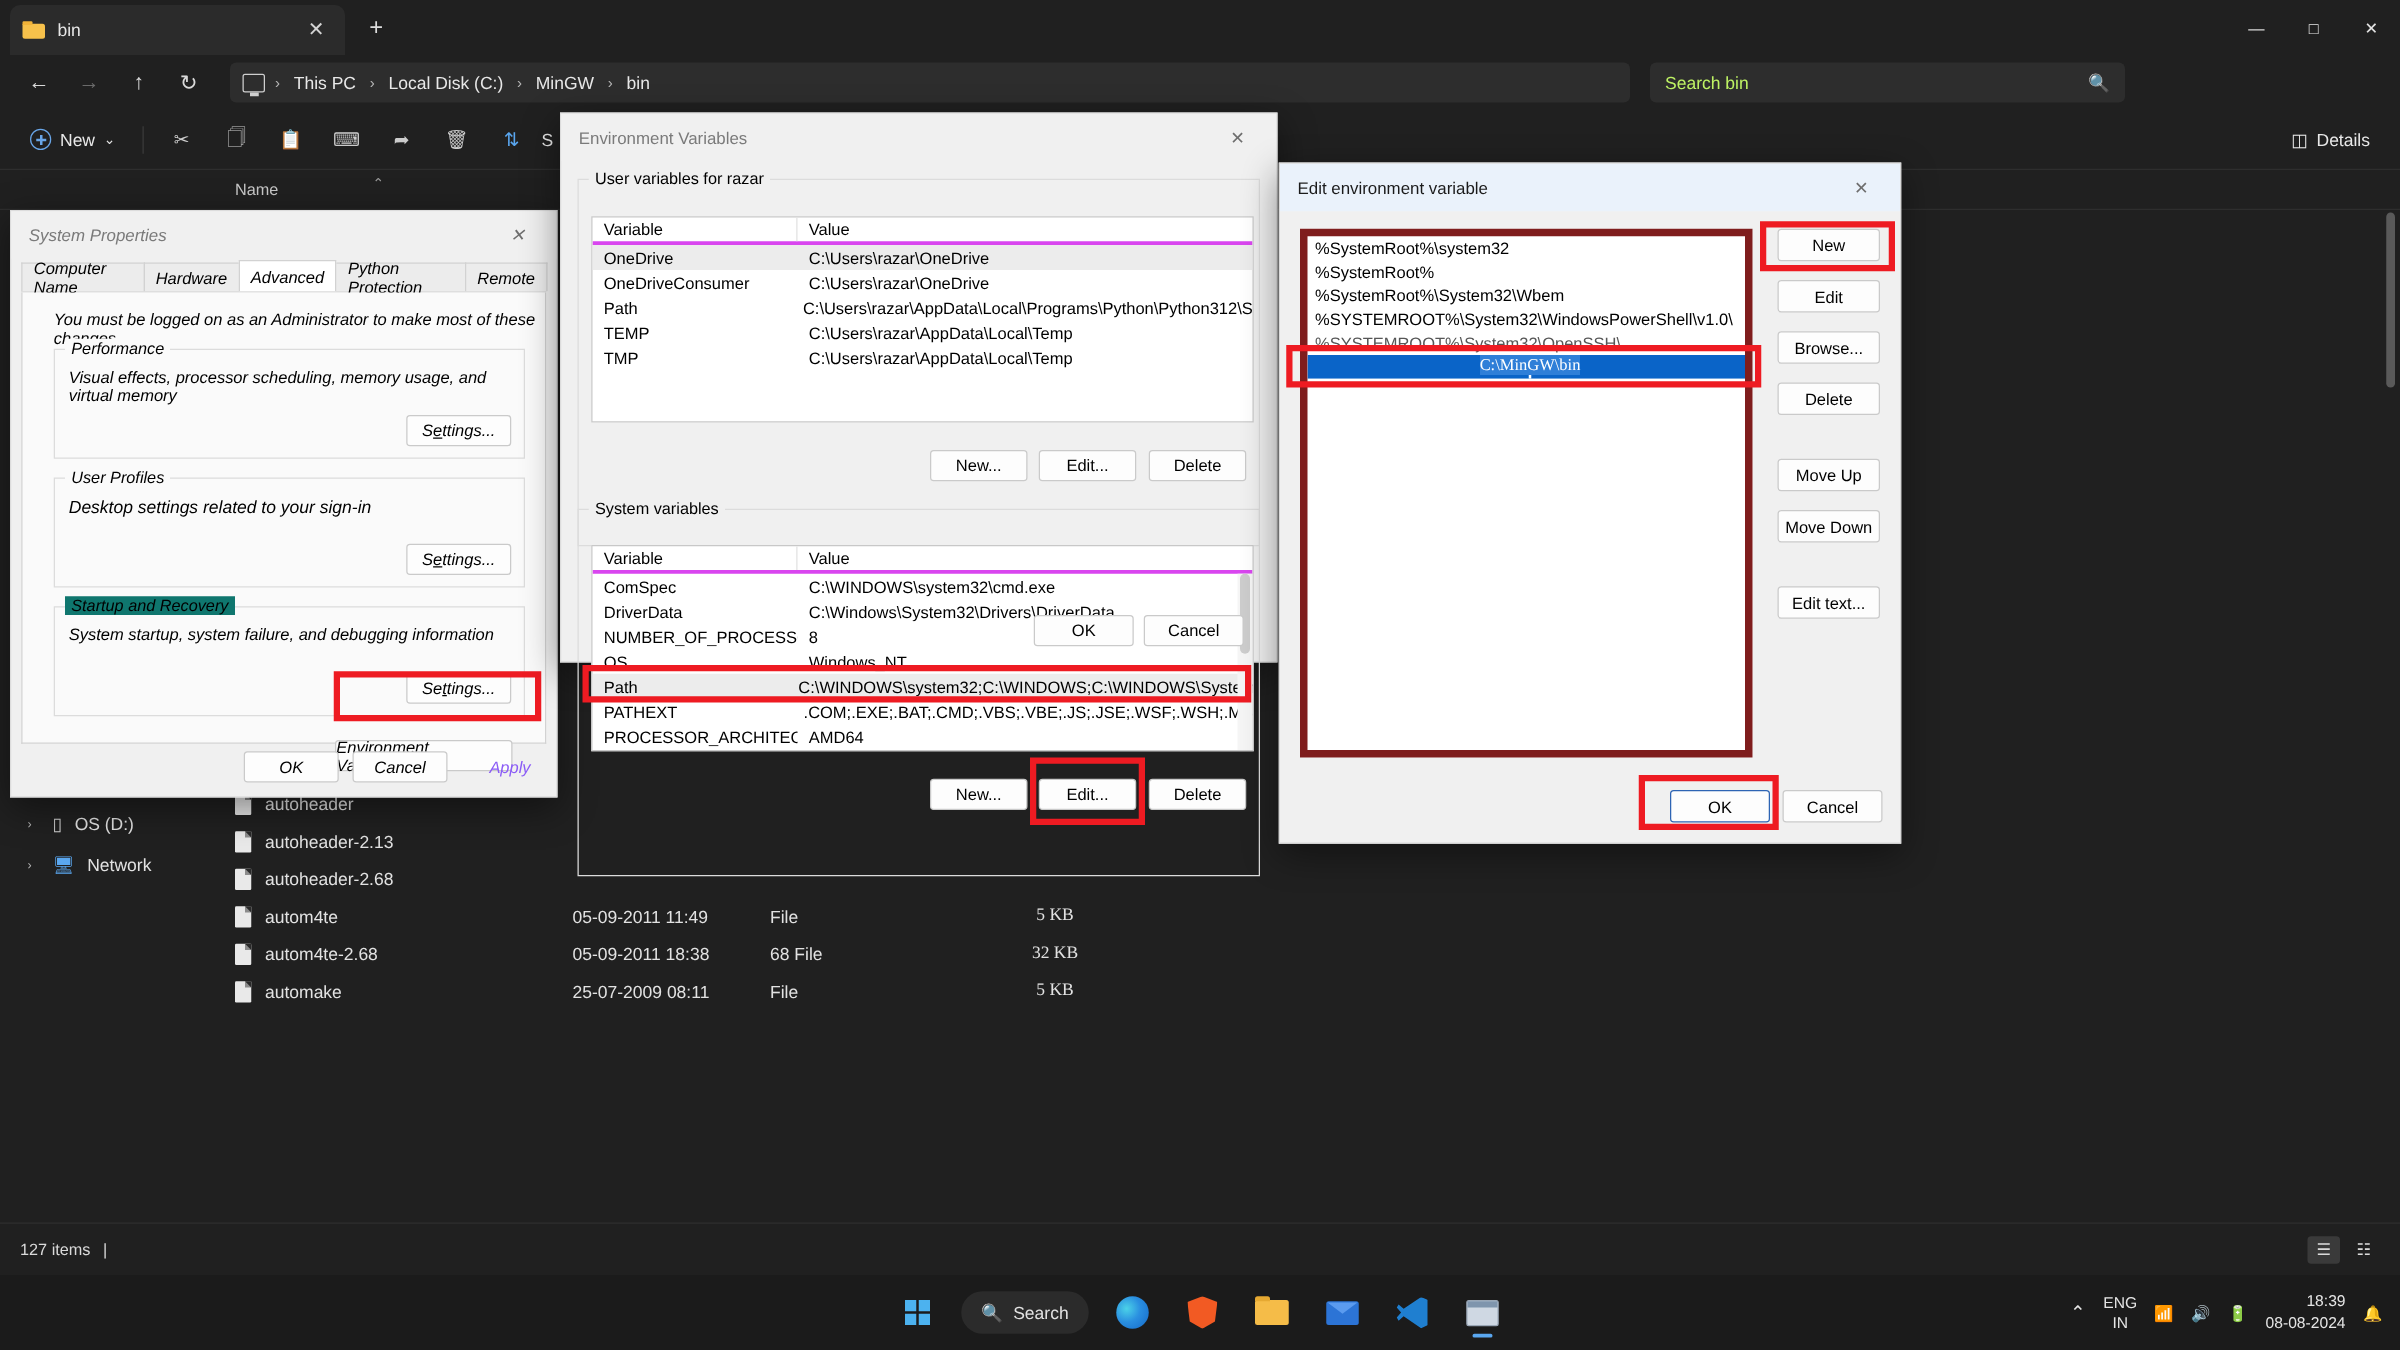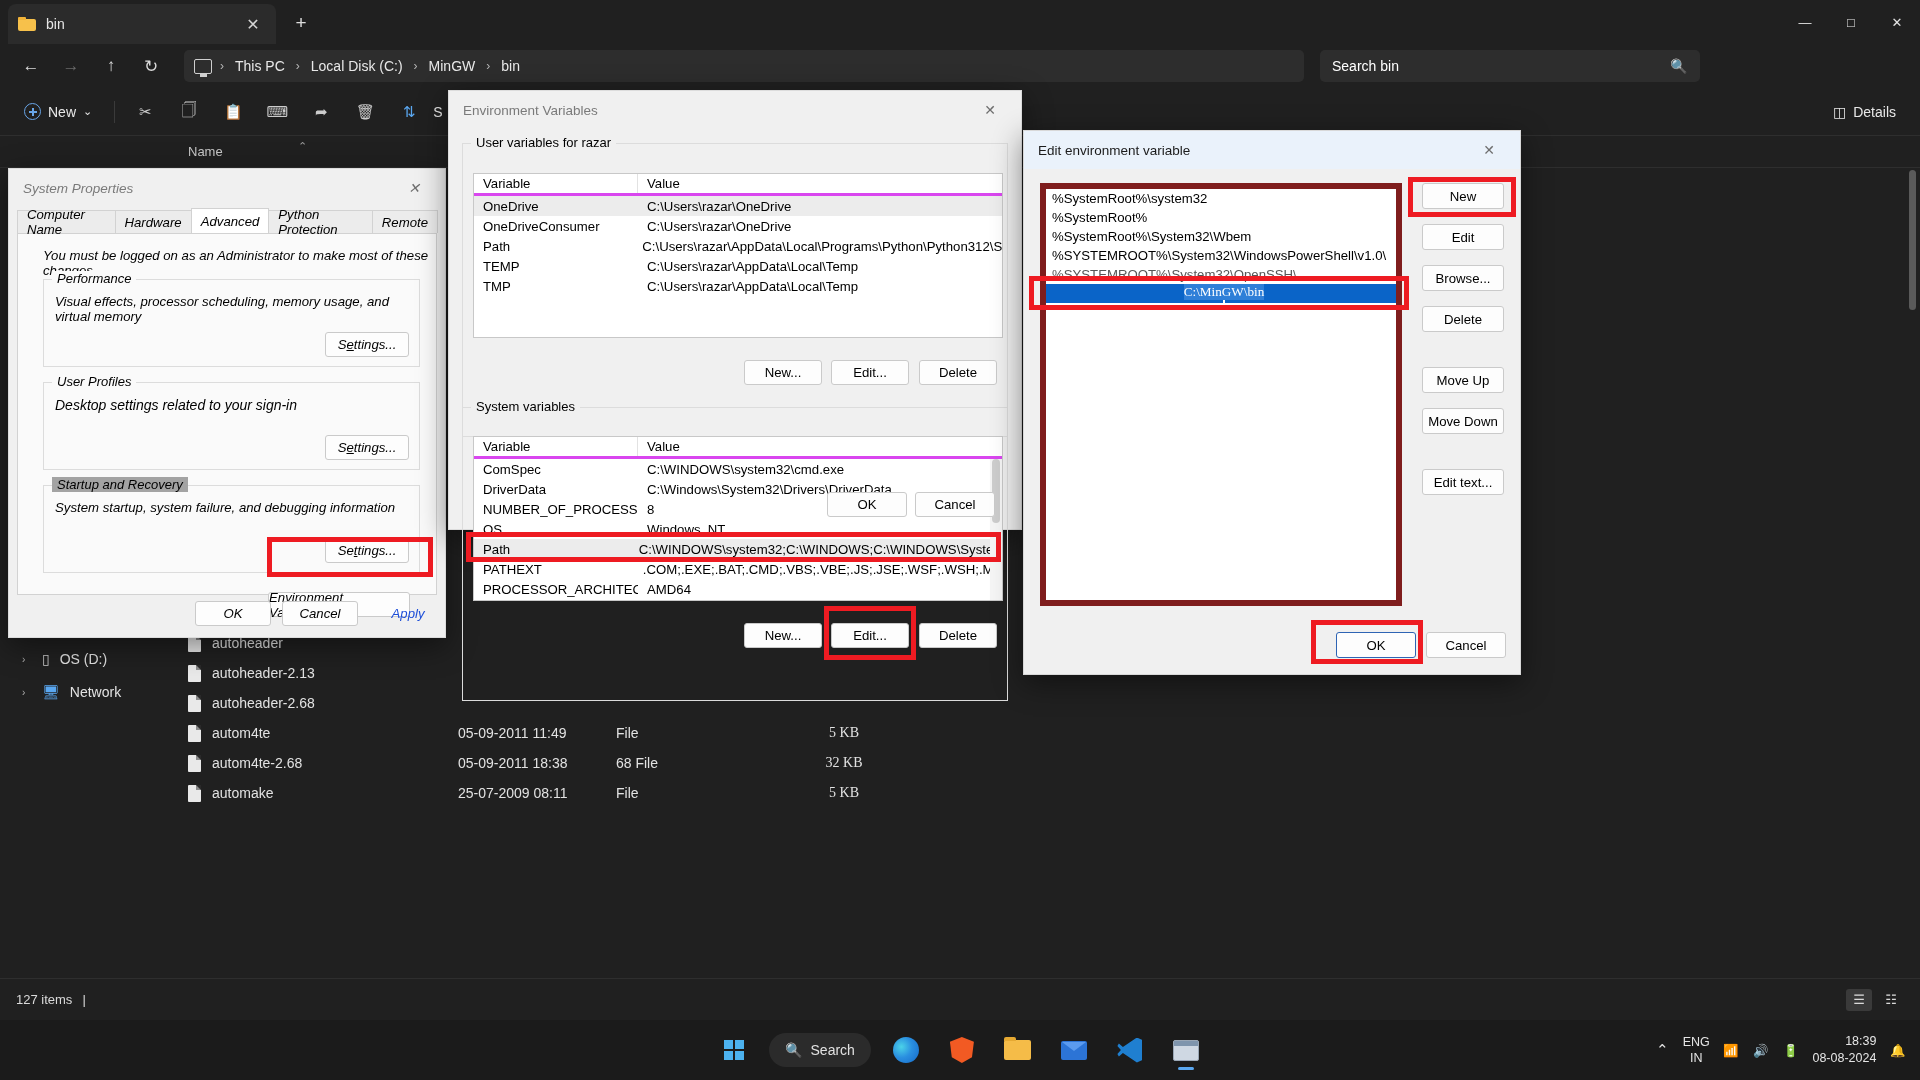--- a/index.html
+++ b/index.html
@@ -60,21 +60,21 @@
     margin-left:12px; flex:1 1 auto; height:32px; background:#2d2d2d;
     border-radius:5px; display:flex; align-items:center; padding:0 10px; gap:4px;
     max-width: 1120px;
   }
   .crumb { color:#e8e8e8; font-size:14px; padding:2px 7px; border-radius:3px; }
   .crumb-sep { color:#b5b5b5; font-size:12px; }
   .monitor-ic { width:18px;height:15px;border:1.6px solid #cfcfcf;border-radius:2px;position:relative;margin-right:4px;}
   .monitor-ic:after{content:"";position:absolute;left:5px;bottom:-4px;width:7px;height:2.5px;background:#cfcfcf;}
   .searchbox {
     margin-left:14px; width:380px; height:32px; background:#2d2d2d; border-radius:5px;
-    display:flex; align-items:center; padding:0 12px; color:#ffffff; font-size:14px;
+    display:flex; align-items:center; padding:0 12px; color:#bef264; font-size:14px;
     justify-content:space-between;
   }
 
   .toolbar {
     position:absolute; top:88px; left:0; right:0; height:48px;
     display:flex; align-items:center; padding:0 12px; gap:4px;
     border-bottom:1px solid #2e2e2e;
   }
   .newbtn {
     display:flex;align-items:center;gap:7px;color:#e8e8e8;font-size:14px;
@@ -143,21 +143,21 @@
   .dlg-title { height:38px; display:flex; align-items:center; padding:0 14px;
     background:#f0f0f0; color:#7a7a7a; font-size:13.5px; }
   .dlg-title .ttl{flex:1 1 auto;}
   .dlg-x { width:34px;height:30px;display:flex;align-items:center;justify-content:center;
     color:#6e6e6e;font-size:14px; }
   .gbox { border:1px solid #dcdcdc; position:absolute; }
   .gbox-lbl { position:absolute; top:-9px; left:8px; background:#f0f0f0; padding:0 5px; font-size:13px; }
   .btn { background:#fdfdfd; border:1px solid #cacaca; border-radius:3px; font-size:13.2px;
     display:flex; align-items:center; justify-content:center; color:#000;
     font-family:"Liberation Sans", sans-serif; }
-  .btn.dis { color:#1d4ed8; }
+  .btn.dis { color:#8b5cf6; }
   .btn.default { border:1.6px solid #2e64b4; }
   u { text-decoration: underline; }
 
   
   #sysprops { left:8px; top:168px; width:438px; height:470px;font-style:italic; }
   .tabs { position:absolute; top:40px; left:8px; right:8px; height:25px;
     border-bottom:1px solid #d2d2d2; display:flex; align-items:flex-end; }
   .tabitem { height:23px; padding:0 9px; display:flex; align-items:center;
     border:1px solid #d2d2d2; border-bottom:none; background:#ececec; font-size:13.2px;
     margin-right:-1px; }
@@ -385,21 +385,21 @@
 
       <div class="gbox" style="left:25px;top:148px;right:16px;height:88px">
         <span class="gbox-lbl" style="background:#fafafa">User Profiles</span>
         <div style="position:absolute;left:11px;top:14px;font-size:14px">Desktop settings related to your sign-in</div>
         <div class="btn" style="position:absolute;right:10px;bottom:9px;width:84px;height:25px">
           <span>S<u>e</u>ttings...</span>
         </div>
       </div>
 
       <div class="gbox" style="left:25px;top:251px;right:16px;height:88px">
-        <span class="gbox-lbl" style="background:#a3a3a3">Startup and Recovery</span>
+        <span class="gbox-lbl" style="background:#0f766e">Startup and Recovery</span>
         <div style="position:absolute;left:11px;top:14px;font-size:13.2px">System startup, system failure, and debugging information</div>
         <div class="btn" style="position:absolute;right:10px;bottom:9px;width:84px;height:25px">
           <span>Se<u>t</u>tings...</span>
         </div>
       </div>
 
       <div class="btn" style="position:absolute;right:26px;top:358px;width:142px;height:25px">
         <span>Enviro<u>n</u>ment Variables...</span>
       </div>
     </div>

